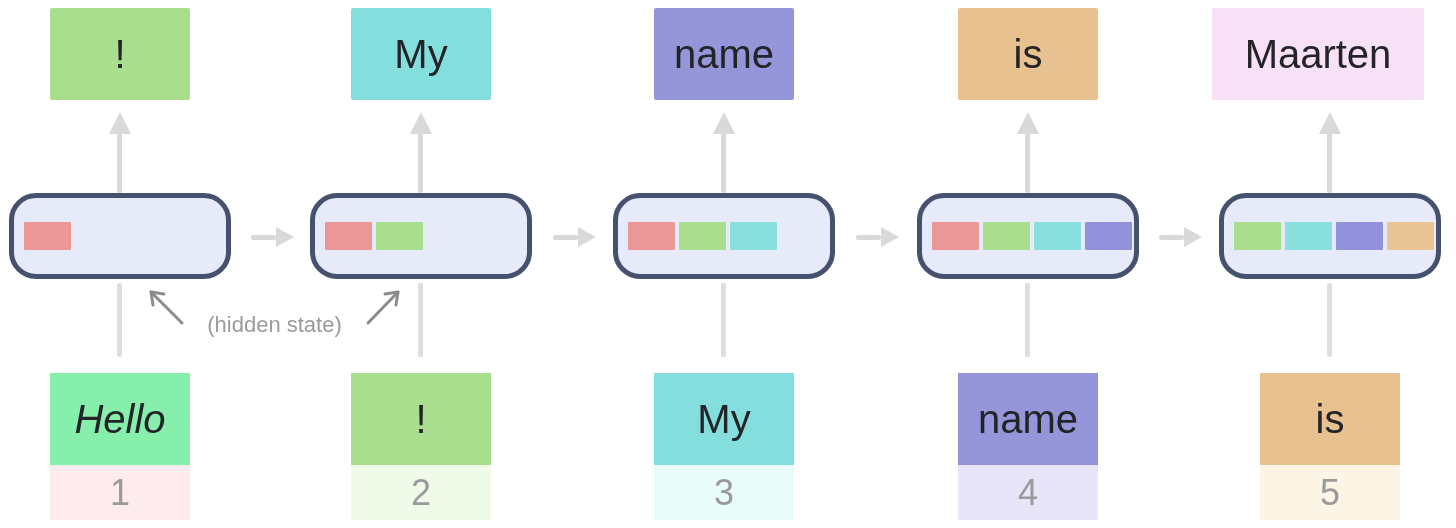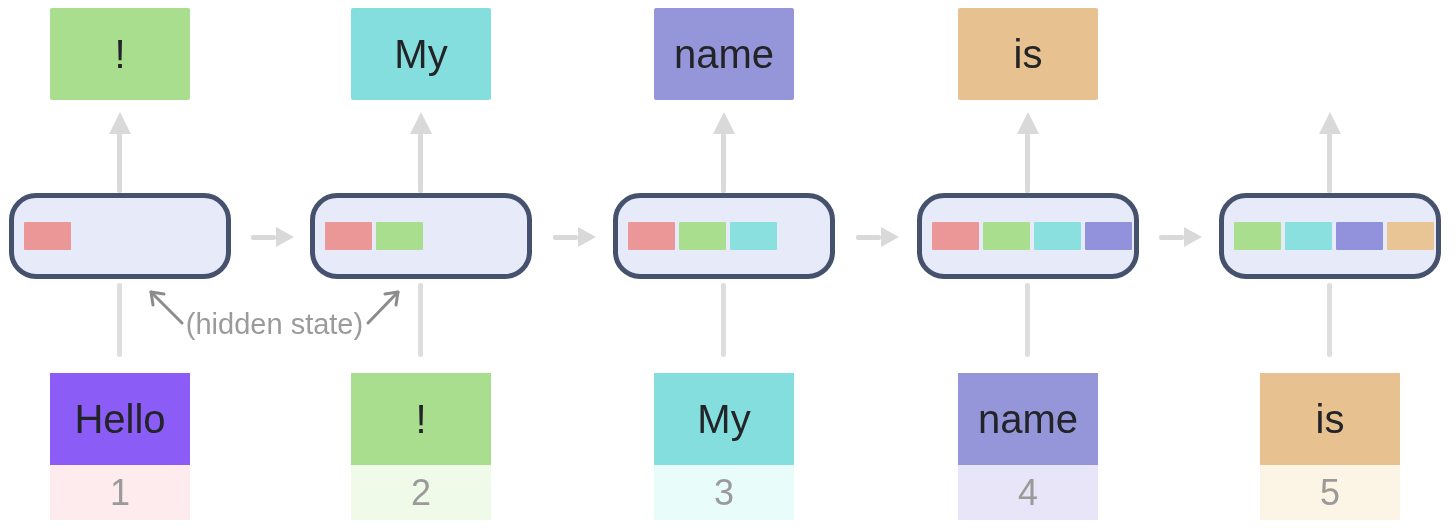--- a/index.html
+++ b/index.html
@@ -76,42 +76,42 @@
   .ha1 { left: 251px; }
   .ha2 { left: 553px; }
   .ha3 { left: 856px; }
   .ha4 { left: 1159px; }
 
   .annotation {
     position: absolute; left: 152px; top: 309px; width: 245px;
     text-align: center; line-height: 31px;
   }
   .annotation .line1 { font-weight: bold; font-size: 27px; color: #8a8a8a; }
-  .annotation .line2 { font-size: 29px; color: #9b9b9b; }
+  .annotation .line2 { font-size: 22px; color: #9b9b9b; }
 
   .sketch-arrows { position: absolute; left: 140px; top: 283px; }
 </style>
 </head>
 <body>
 
 <div class="canvas">
 
   <div class="unit u1">
     <div class="out-box" style="background: rgb(169, 222, 143);">
       <span>!</span>
     </div>
     <div class="v-line out-line"></div>
     <div class="arrow-head-up"></div>
     <div class="state-box">
       <div class="blocks">
           <span class="sq" style="background: rgb(236, 151, 151);"></span>
         </div>
     </div>
     <div class="v-line in-line"></div>
-    <div class="in-box" style="background: #8b5cf6;">
+    <div class="in-box" style="background: #86efac; font-style: italic;">
       <span>Hello</span>
     </div>
     <div class="num-strip" style="background: rgb(253, 235, 238);">
       <span>1</span>
     </div>
   </div>
 
   <div class="unit u2">
     <div class="out-box" style="background: rgb(133, 222, 222);">
       <span>My</span>
@@ -172,20 +172,23 @@
     <div class="v-line in-line"></div>
     <div class="in-box" style="background: rgb(149, 150, 217);">
       <span>name</span>
     </div>
     <div class="num-strip" style="background: rgb(231, 229, 247);">
       <span>4</span>
     </div>
   </div>
 
   <div class="unit u5">
+    <div class="out-box" style="background: rgb(248, 225, 246);">
+      <span>Maarten</span>
+    </div>
     <div class="v-line out-line"></div>
     <div class="arrow-head-up"></div>
     <div class="state-box">
       <div class="blocks">
           <span class="sq" style="background: rgb(169, 222, 143);"></span>
           <span class="sq" style="background: rgb(138, 223, 223);"></span>
           <span class="sq" style="background: rgb(146, 146, 220);"></span>
           <span class="sq" style="background: rgb(233, 196, 149);"></span>
         </div>
     </div>

